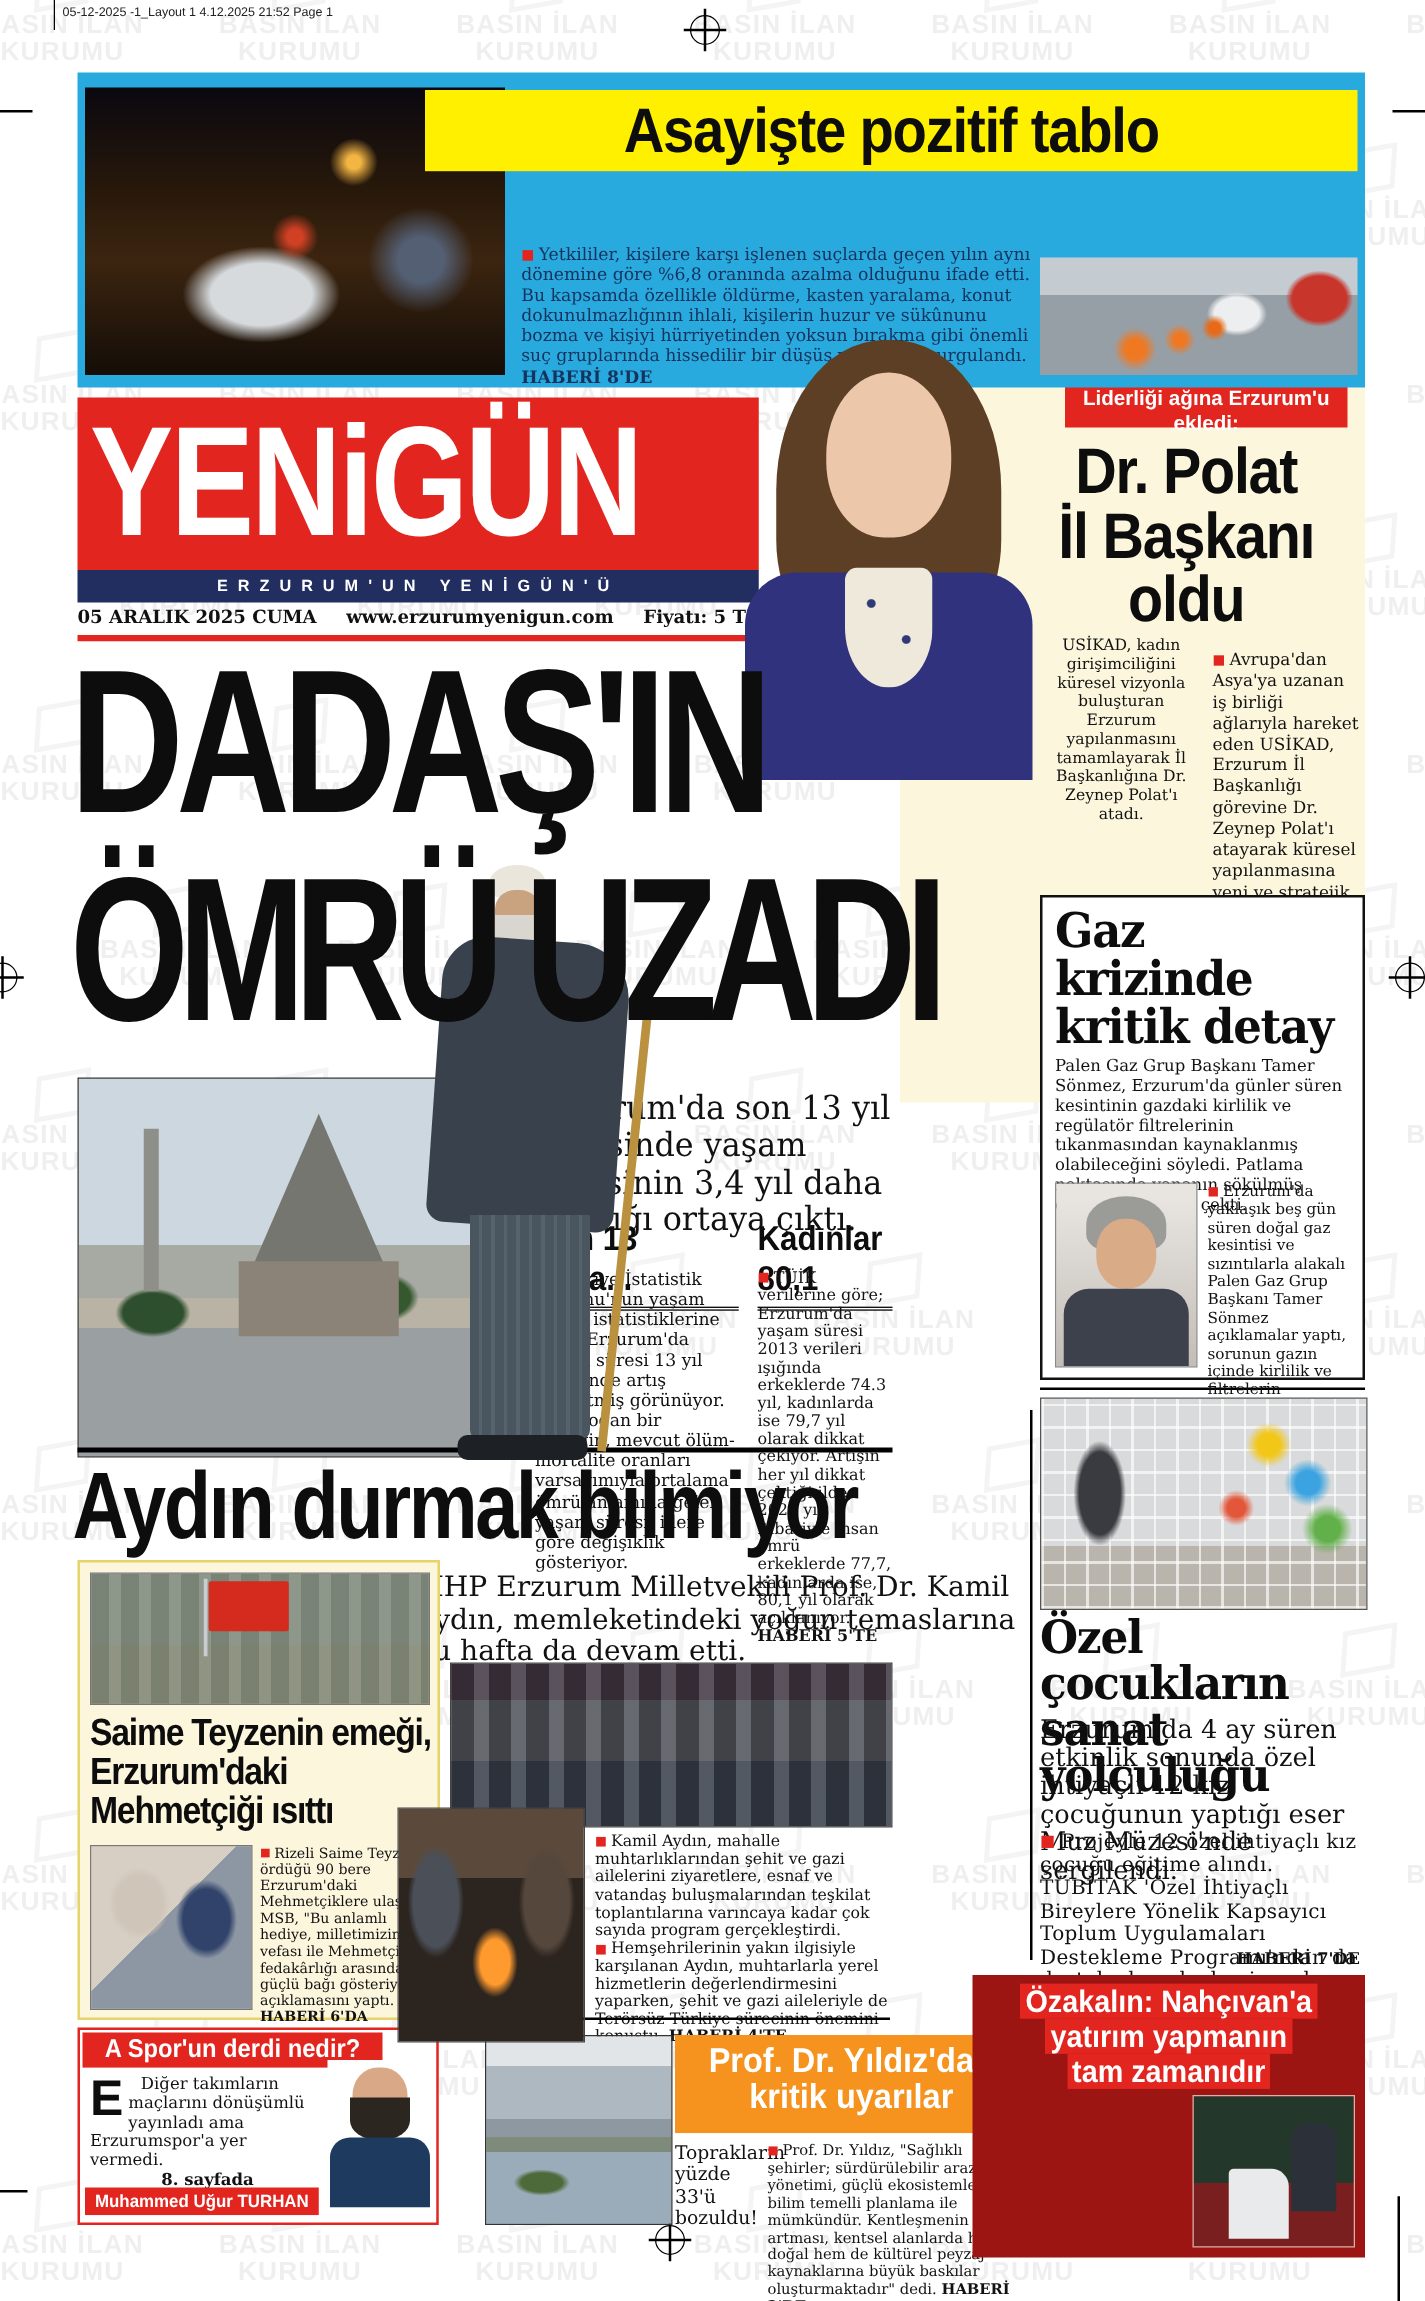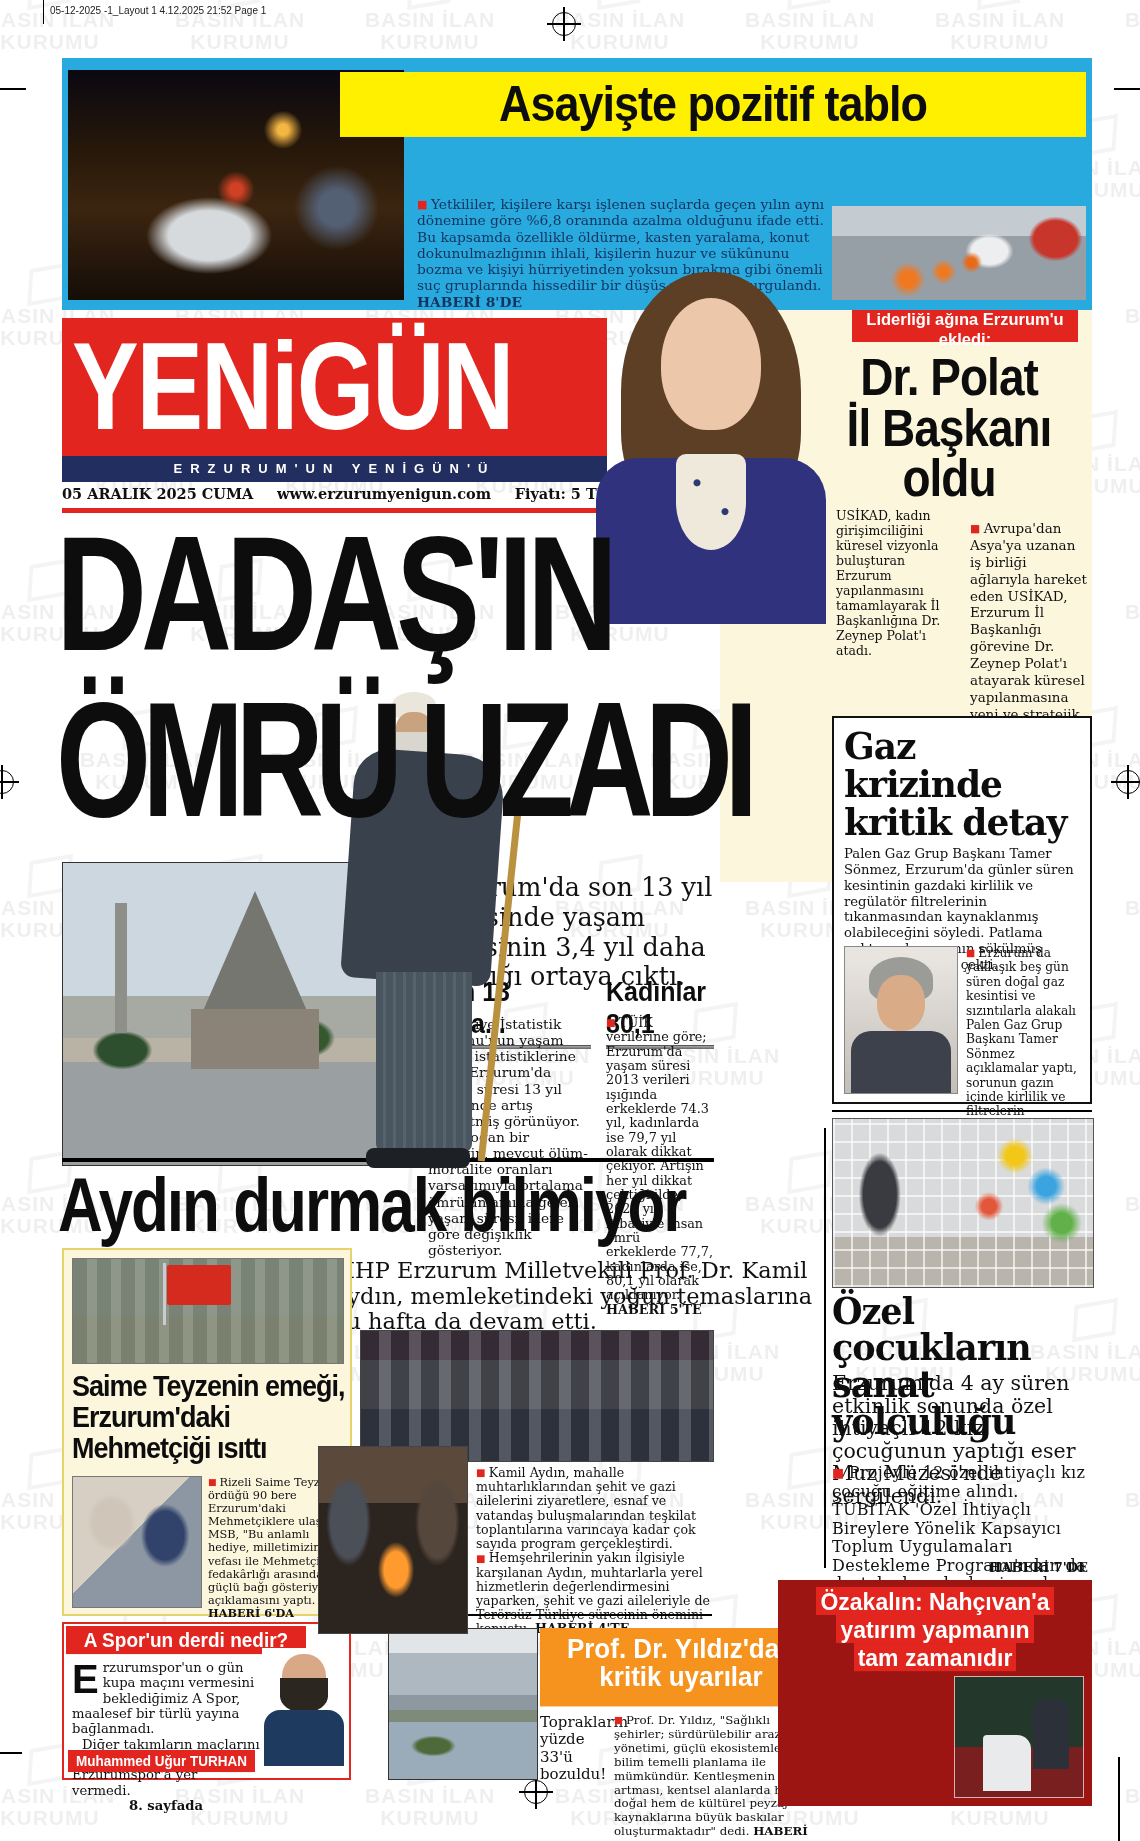--- a/index.html
+++ b/index.html
@@ -249,21 +249,21 @@
 
 <div class="abs" style="left:720px;top:268px;width:372px;height:614px;background:var(--cream,#fcf6dd);z-index:1">
   <div class="abs hd" style="left:132px;top:16px;width:226px;height:54px;background:var(--red,#e2251f);color:#fff;
               font-size:16.5px;line-height:1.25;text-align:center;padding-top:4px">USİKAD, Küresel Kadın Liderliği ağına Erzurum'u ekledi:</div>
   <div class="abs hd sy" style="left:100px;top:84px;width:258px;font-size:46px;line-height:.99;text-align:center;
               letter-spacing:-1px;transform:scaleY(1.12)">
     <div>Dr. Polat</div>
     <div>İl Başkanı</div>
     <div>oldu</div>
   </div>
-  <p class="abs" style="left:116px;top:240px;width:122px;font-size:12.5px;line-height:1.2;text-align:left">USİKAD, kadın girişimciliğini küresel vizyonla buluşturan Erzurum yapılanmasını tamamlayarak İl Başkanlığına Dr. Zeynep Polat'ı atadı.</p>
+  <p class="abs" style="left:116px;top:240px;width:122px;font-size:12.5px;line-height:1.2;text-align:center">USİKAD, kadın girişimciliğini küresel vizyonla buluşturan Erzurum yapılanmasını tamamlayarak İl Başkanlığına Dr. Zeynep Polat'ı atadı.</p>
   <p class="abs" style="left:250px;top:252px;width:118px;font-size:13.5px;line-height:1.25">
      <span class="bullet">Avrupa'dan Asya'ya uzanan iş birliği ağlarıyla hareket eden USİKAD, Erzurum İl Başkanlığı görevine Dr. Zeynep Polat'ı atayarak küresel yapılanmasına yeni ve stratejik bir halka ekledi.</span>
   </p>
   <div class="abs ref" style="left:250px;top:560px;width:118px;font-size:13.5px;text-align:right">HABERİ 7'DE</div>
 </div>
 
 <div class="abs" style="left:588px;top:268px;width:246px;height:356px;z-index:3">
   <div class="abs" style="left:33px;top:4px;width:180px;height:250px;background:#5d3f26;border-radius:48% 48% 36% 36%"></div>
   <div class="abs" style="left:73px;top:30px;width:100px;height:132px;background:#ecc7a9;border-radius:50% 50% 46% 46%"></div>
   <div class="abs" style="left:8px;top:190px;width:230px;height:166px;background:#30327e;border-radius:42px 42px 0 0"></div>
@@ -380,21 +380,20 @@
      <span class="ref">HABERİ 6'DA</span>
   </p>
 </div>
 
 <div class="abs" style="left:62px;top:1622px;width:289px;height:158px;border:2.5px solid var(--red,#e2251f);
             background:#fff;z-index:2;box-sizing:border-box">
   <div class="abs hd sy" style="left:2px;top:2px;width:240px;height:26px;background:var(--red,#e2251f);color:#fff;
               font-size:19px;line-height:26px;text-align:center;transform:scaleY(1.08)">A Spor'un derdi nedir?</div>
   <div class="abs" style="left:8px;top:36px;width:188px;font-size:13.2px;line-height:1.16">
     <span class="hd" style="float:left;font-size:40px;line-height:.85;margin:2px 4px 0 0">E</span>
-    <span>rzurumspor'un o gün kupa maçını vermesini beklediğimiz A Spor, maalesef bir türlü yayına bağlanmadı.</span>
     <p style="text-indent:10px">Diğer takımların maçlarını dönüşümlü yayınladı ama Erzurumspor'a yer vermedi.</p>
     <p class="ref" style="text-align:center">8. sayfada</p>
   </div>
   <div class="ph" style="left:198px;top:24px;width:84px;height:118px;background:#fff">
     <div class="abs" style="left:20px;top:6px;width:44px;height:48px;background:#d9a987;border-radius:46%"></div>
     <div class="abs" style="left:18px;top:30px;width:48px;height:34px;background:#2c2620;border-radius:0 0 46% 46%"></div>
     <div class="abs" style="left:2px;top:62px;width:80px;height:56px;background:#1f3a5f;border-radius:16px 16px 0 0"></div>
   </div>
   <div class="abs hd sy" style="left:4px;top:126px;background:var(--red,#e2251f);color:#fff;font-size:13.5px;
               padding:3px 8px;transform:scaleY(1.05)">Muhammed Uğur TURHAN</div>

